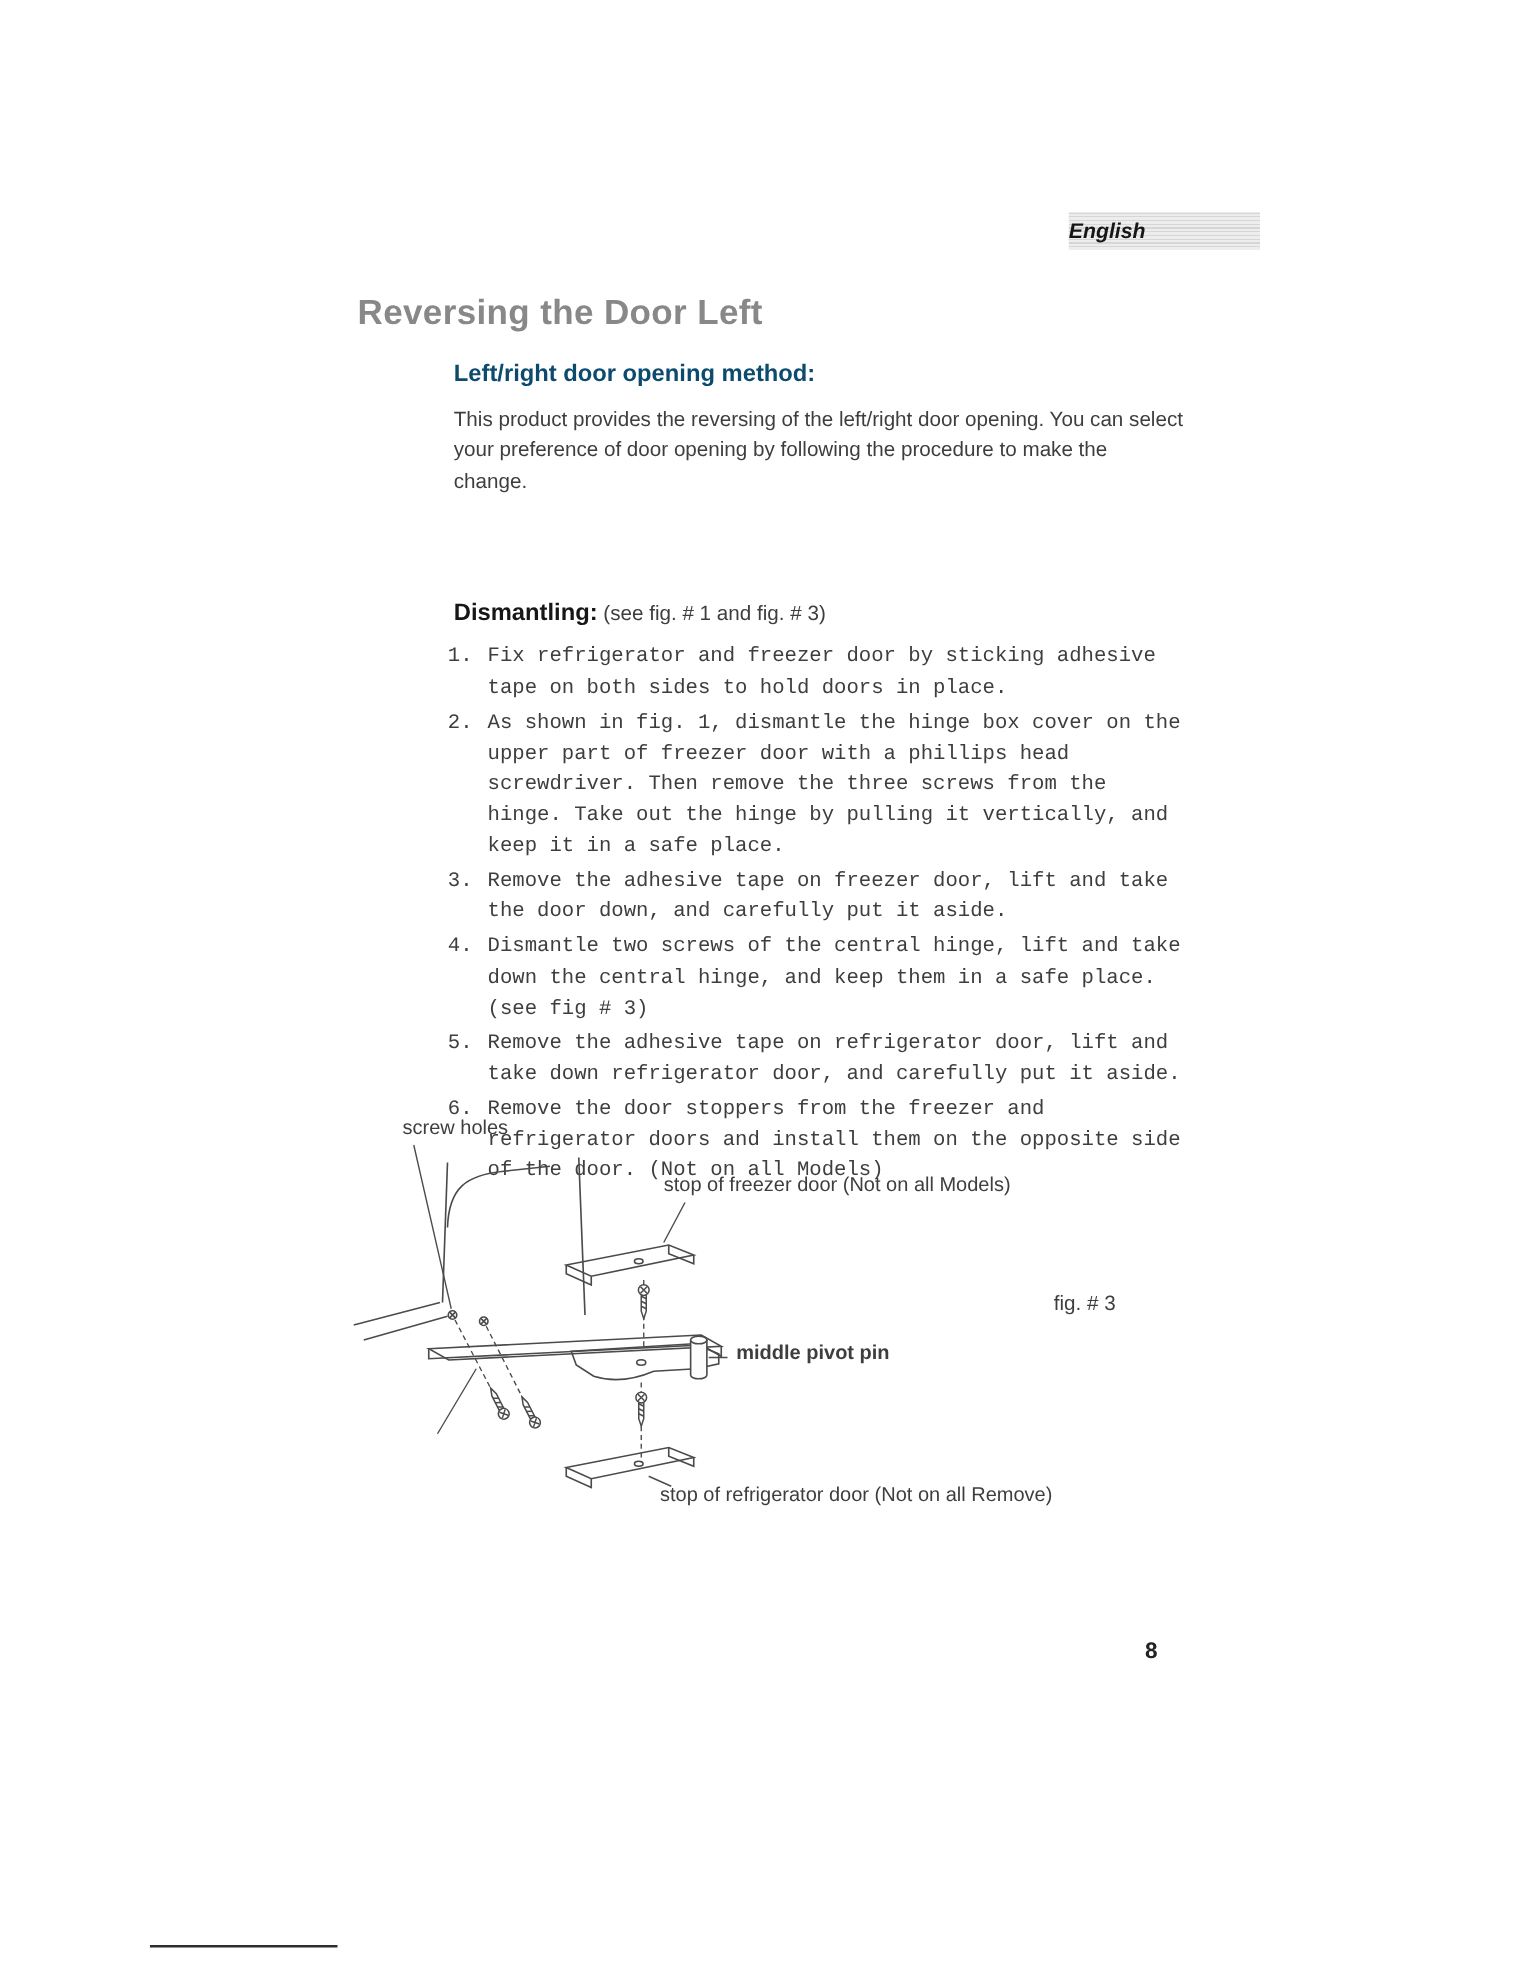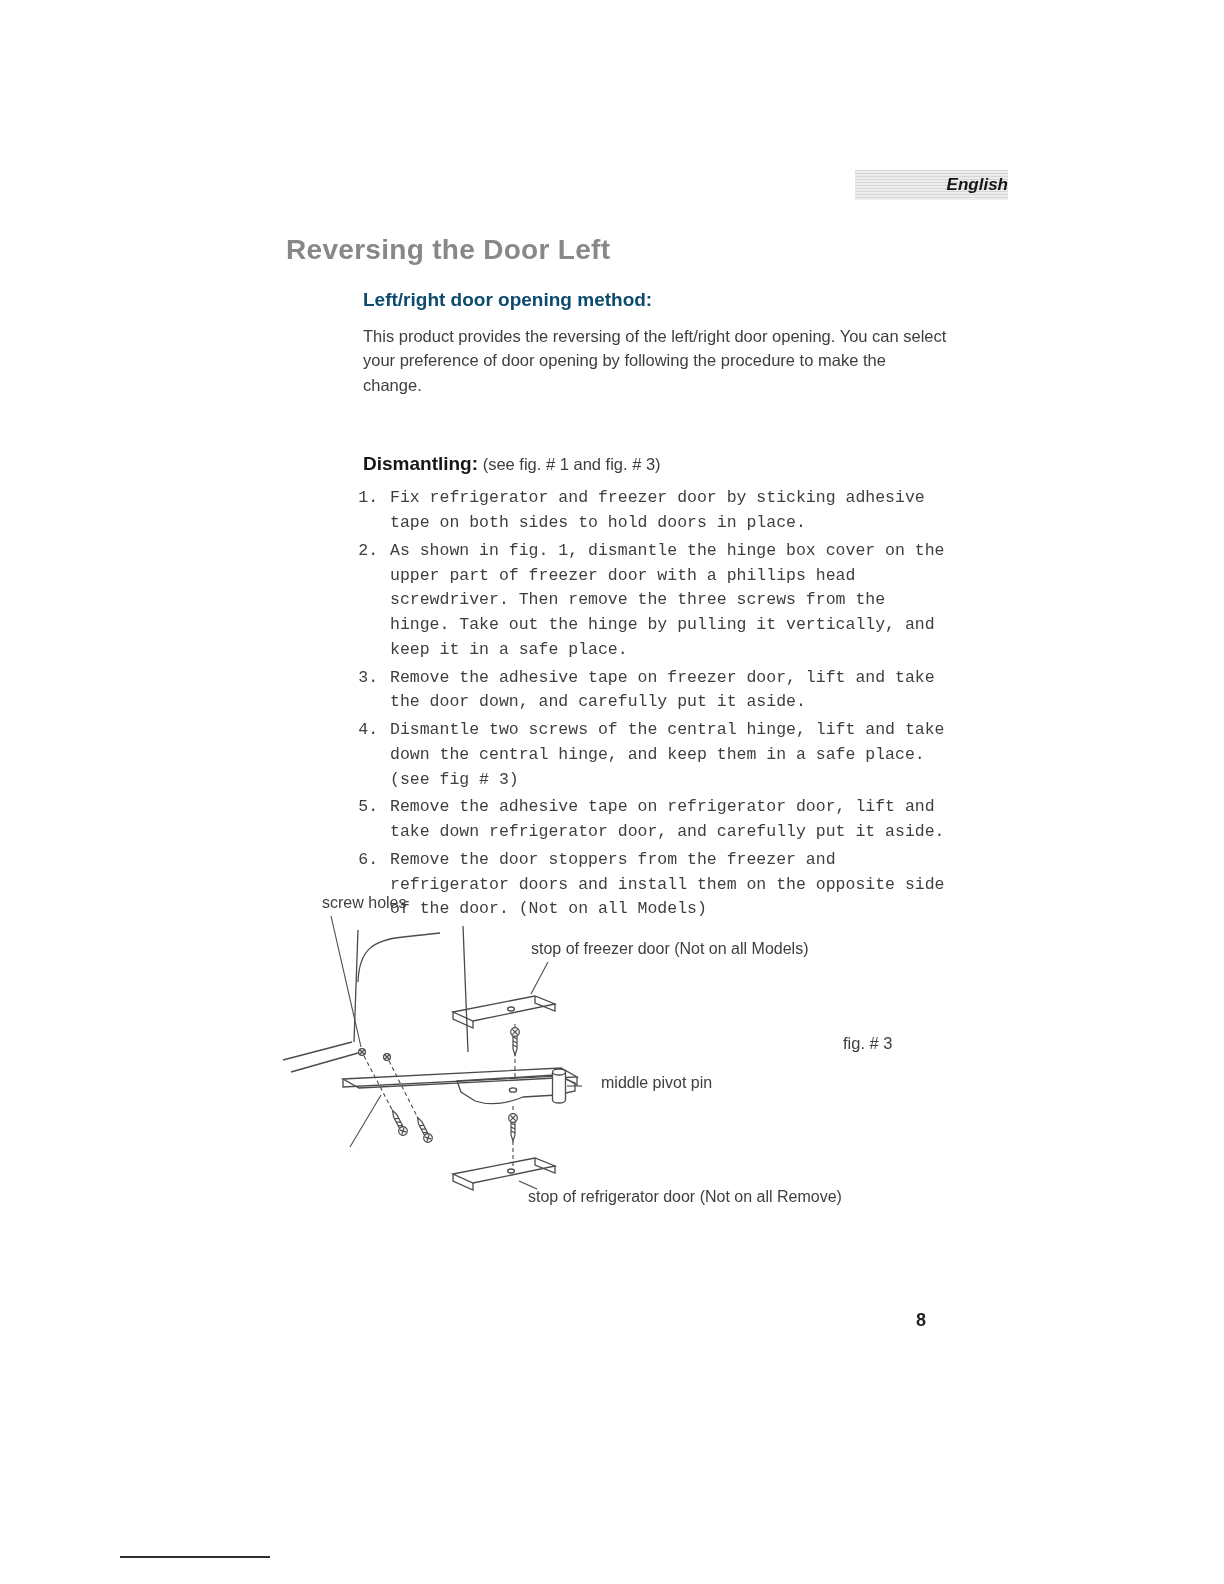--- a/index.html
+++ b/index.html
@@ -7,35 +7,35 @@
     position:relative;
     width:1224px; height:1584px;
     background:#ffffff;
     font-family:"Liberation Sans", sans-serif;
     color:#3e3e3e;
     overflow:hidden;
   }
   .lang-badge {
     position:absolute; left:855px; top:170px;
     width:153px; height:30px;
-    line-height:30px; text-align:right;
+    line-height:30px; text-align:left;
     font-style:italic; font-weight:700; font-size:17px; color:#161616;
     background:repeating-linear-gradient(180deg,#d6d6d6 0px,#d6d6d6 1px,#ededed 1px,#ededed 3px);
   }
   .title {
     position:absolute; left:286px; top:234px; margin:0;
     font-size:28px; font-weight:700; color:#888888; letter-spacing:0.3px;
   }
   .content {
     position:absolute; left:363px; top:286px; width:585px;
     font-size:16.5px; line-height:1.5; color:#3e3e3e;
   }
   .content h2 { margin:0 0 9px 0; font-size:19px; font-weight:700; color:#0c4a6e; }
   .content p { margin:0; }
-  .dismantle-head { margin-top:52px; }
+  .dismantle-head { margin-top:79px; }
   .dh { font-weight:700; font-size:19px; color:#161616; }
   .dn { font-size:16.5px; color:#3e3e3e; }
   .content ol { margin:8px 0 0 0; padding-left:25px; }
   .content li { margin-bottom:3px; padding-left:2px;font-family:Liberation Mono, monospace; }
   .figure { position:absolute; left:225px; top:882px; width:712px; height:335px; }
   .figure svg { position:absolute; left:0; top:0; }
   .fig-label { position:absolute; font-size:16px; color:#3e3e3e; white-space:nowrap; }
   .bracket-label { position:absolute; left:0; top:266px; width:173px; text-align:right; line-height:1.55; font-size:16px; color:#3e3e3e; }
   .figcap { position:absolute; left:618px; top:152px; font-size:16.5px; color:#3e3e3e; }
   .pageno { position:absolute; left:916px; top:1310px; font-size:18px; font-weight:700; color:#222222; }
@@ -135,21 +135,21 @@
       <g>
         <use href="#screw" transform="translate(178,249) rotate(-27)"></use>
         <use href="#screw" transform="translate(203,256) rotate(-27)"></use>
         <use href="#screw" transform="translate(290,150) rotate(180)"></use>
         <use href="#screw" transform="translate(288,236) rotate(180)"></use>
       </g>
     </svg>
 
     <div class="fig-label" style="left:97px; top:12px;">screw holes</div>
     <div class="fig-label" style="left:306px; top:58px;">stop of freezer door (Not on all Models)</div>
-    <div class="fig-label" style="left:376px; top:192px;">middle pivot pin</div>
+    <div class="fig-label" style="left:364px; top:192px;font-weight:bold;">middle pivot pin</div>
     <div class="fig-label" style="left:303px; top:306px;">stop of refrigerator door (Not on all Remove)</div>
     <div class="figcap">fig. # 3</div>
   </div>
 
   <div class="pageno">8</div>
   <div class="footer-rule"></div>
 
 </div>
 
 </body></html>

